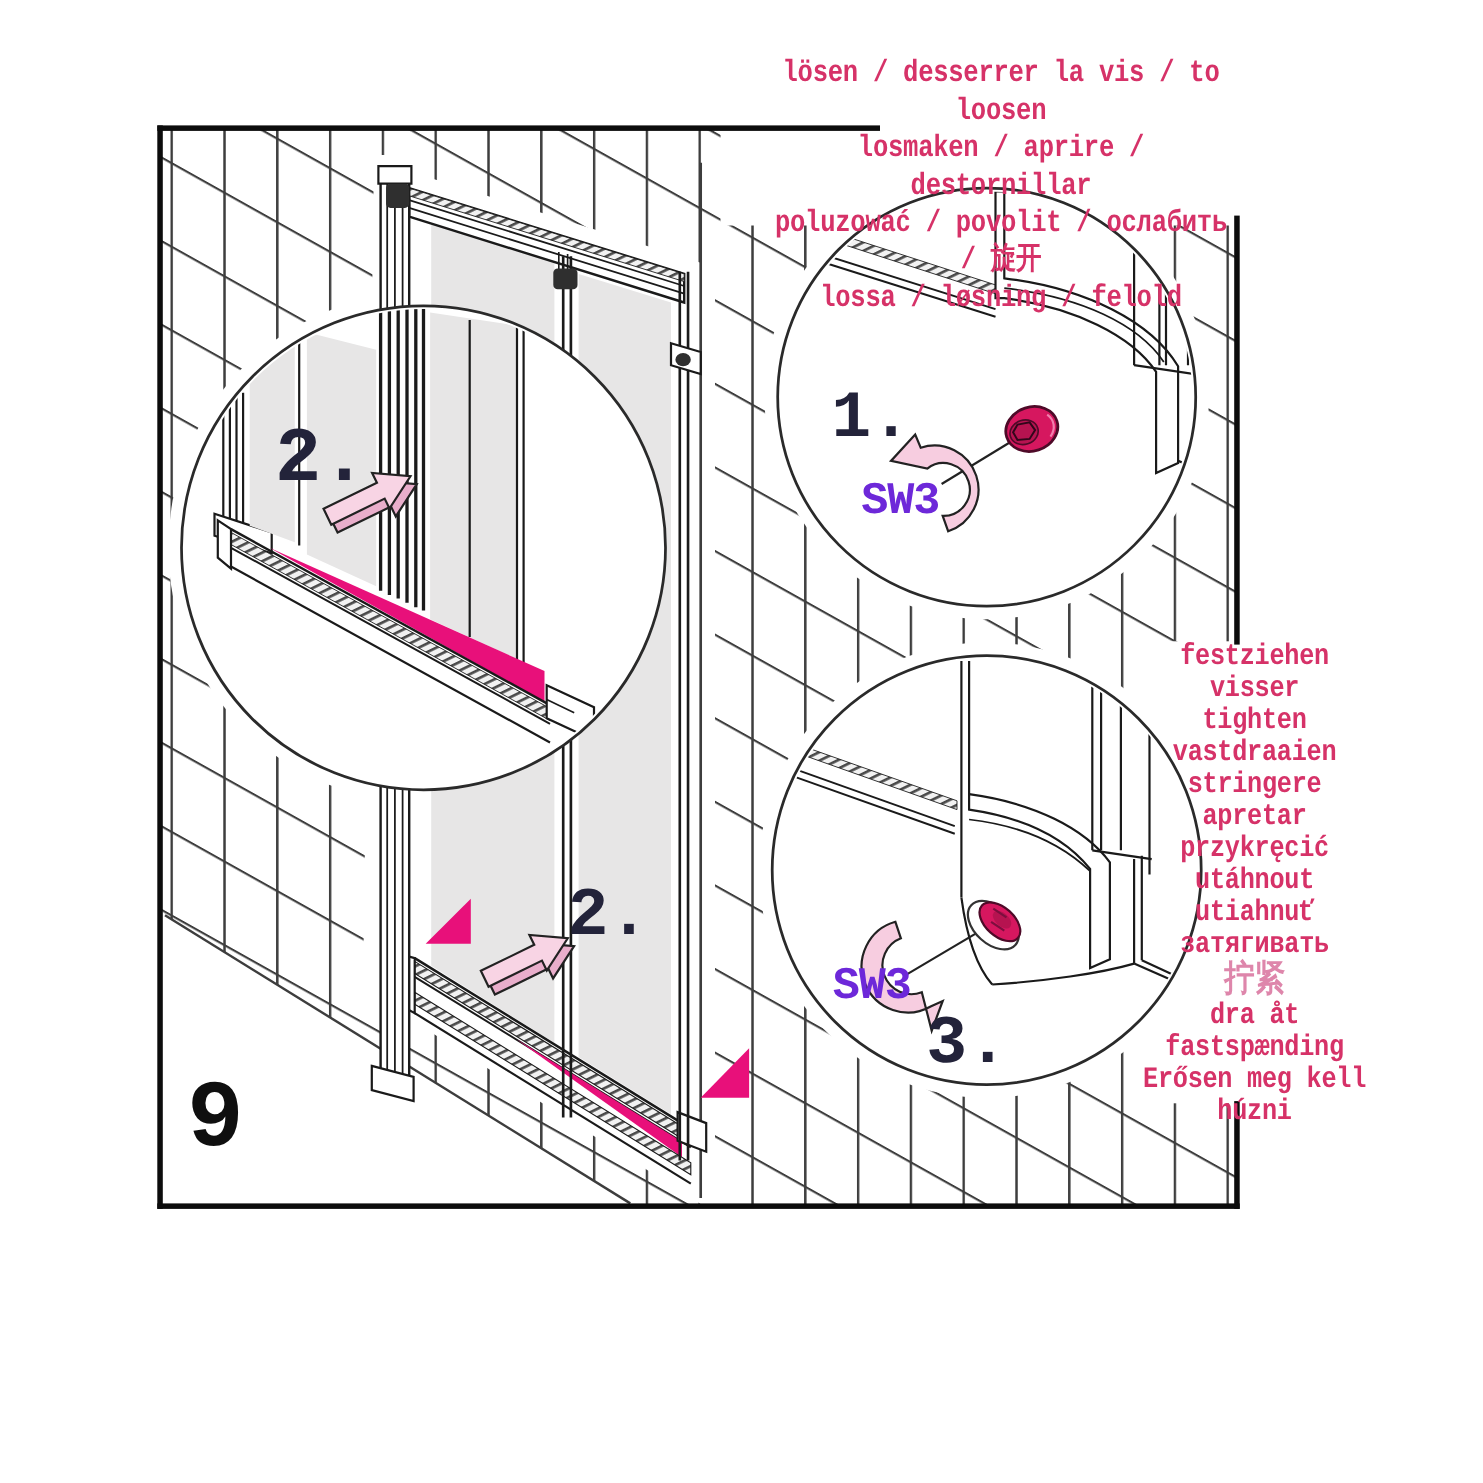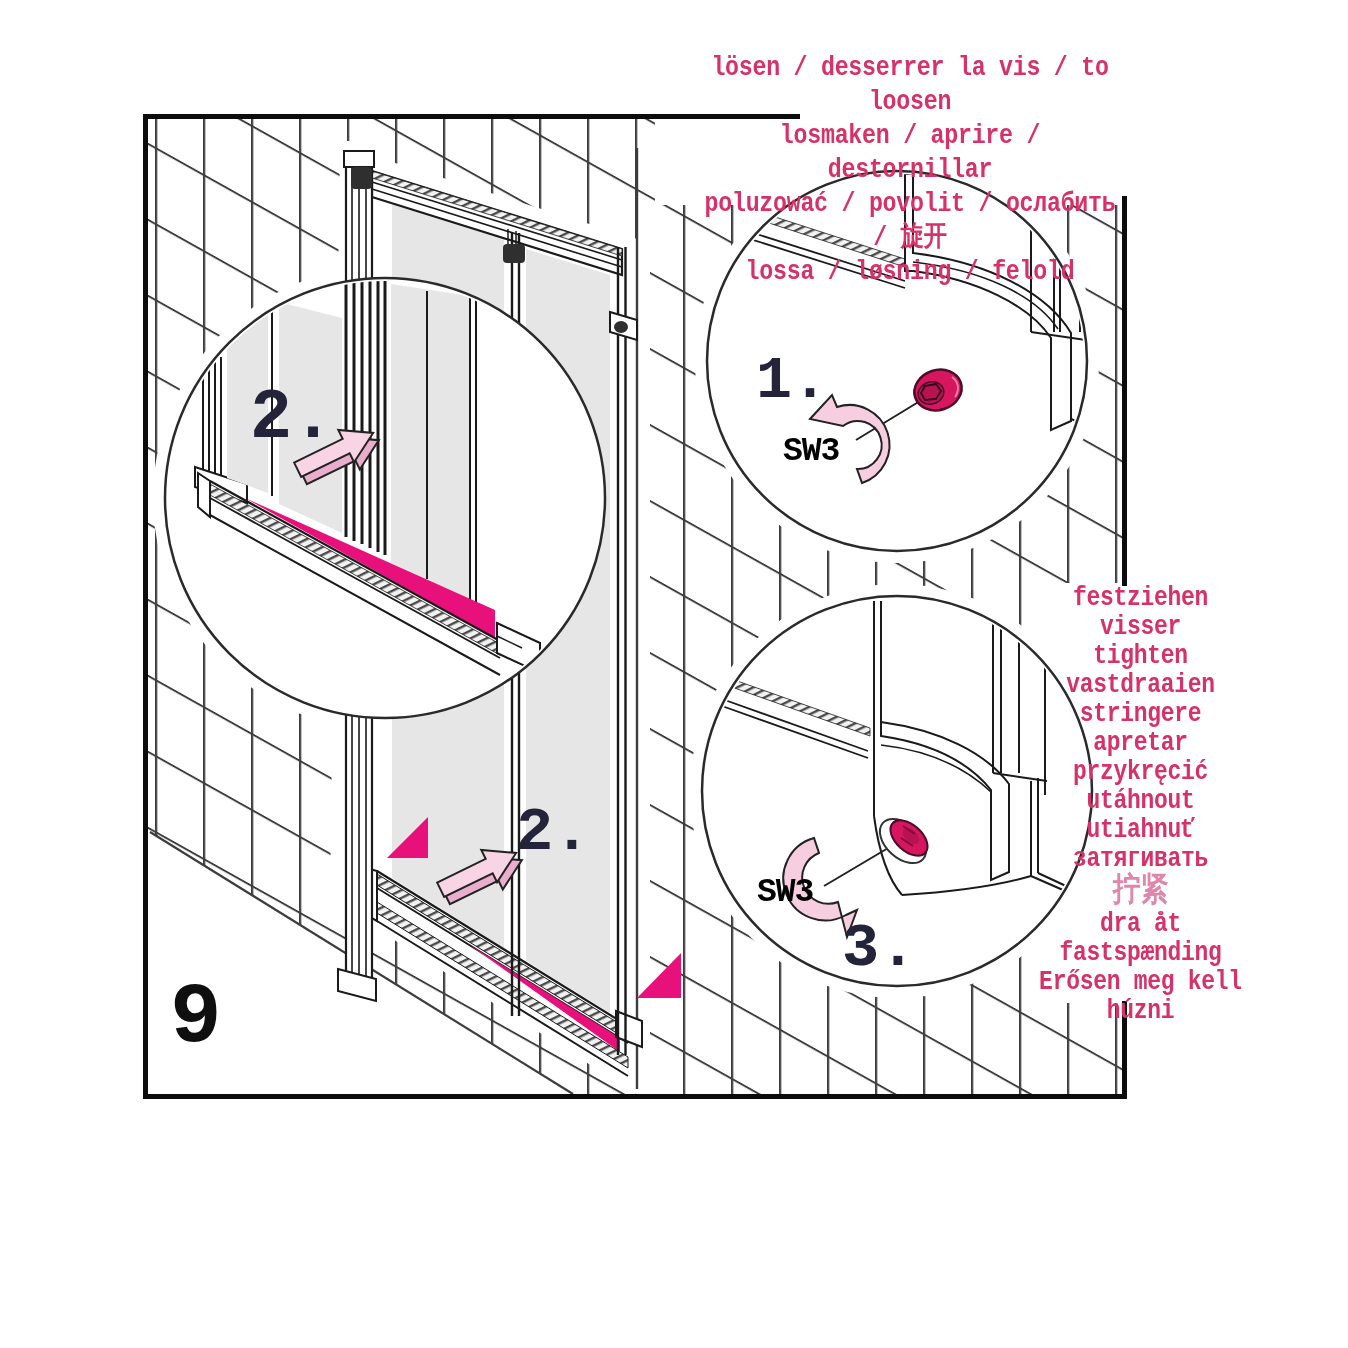--- a/index.html
+++ b/index.html
@@ -10,21 +10,21 @@
   #cap-top{left:650px;top:10px;width:520px;font-size:28px;line-height:34px;
            letter-spacing:-0.3px;transform:scaleX(.83);transform-origin:50% 0;}
   #cap-right{left:1018px;top:543px;width:245px;font-size:27px;line-height:29px;
              letter-spacing:-0.3px;transform:scaleX(.85);transform-origin:50% 0;}
   #cap-right .cjk{font-size:33px;line-height:36px;color:#de86ab;}
   .lbl{position:absolute;font-weight:bold;color:#23233a;}
   #lbl-1{left:756px;top:306px;font-size:60px;}
   #lbl-2z{left:250px;top:338px;font-size:70px;}
   #lbl-2m{left:516px;top:756px;font-size:62px;}
   #lbl-3{left:842px;top:872px;font-size:62px;}
-  .sw{position:absolute;font-weight:bold;color:#000000;font-size:33px;letter-spacing:-1px;}
+  .sw{position:absolute;font-weight:bold;color:#6d28d9;font-size:41px;letter-spacing:-1px;}
   #sw-1{left:783px;top:392px;}
   #sw-3{left:757px;top:833px;}
   #fig-9{position:absolute;left:170px;top:928px;font-size:86px;font-weight:bold;color:#0f0f0f;}
 </style>
 </head>
 <body>
 
 <div id="stage">
 
 <svg id="drawing" width="1348" height="1348" viewBox="0 0 1348 1348">

